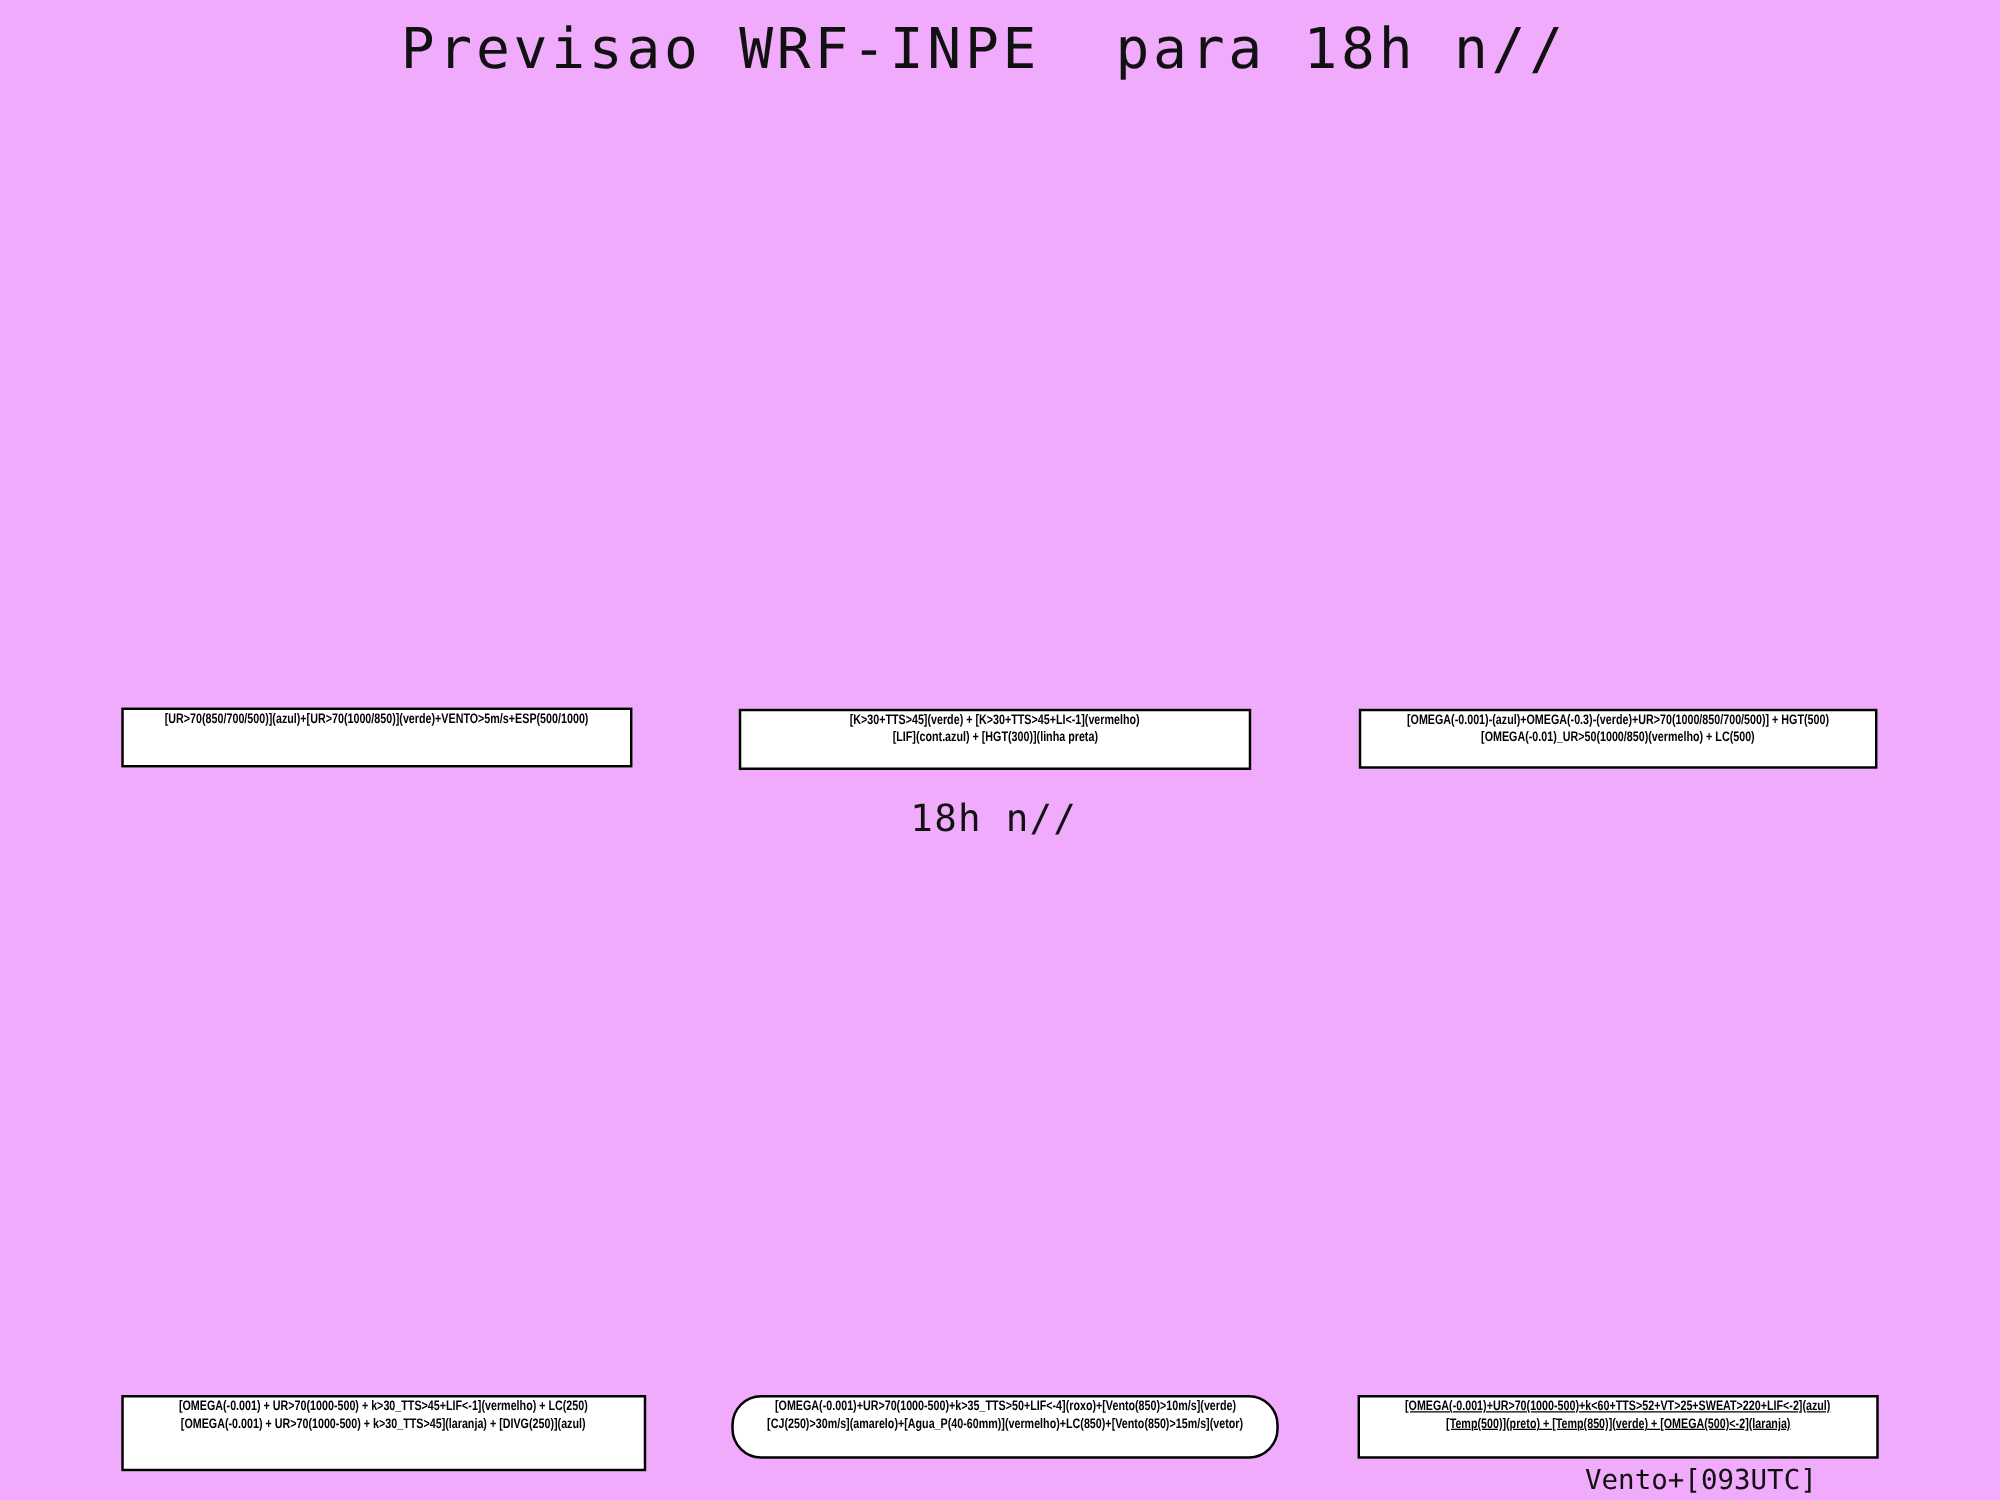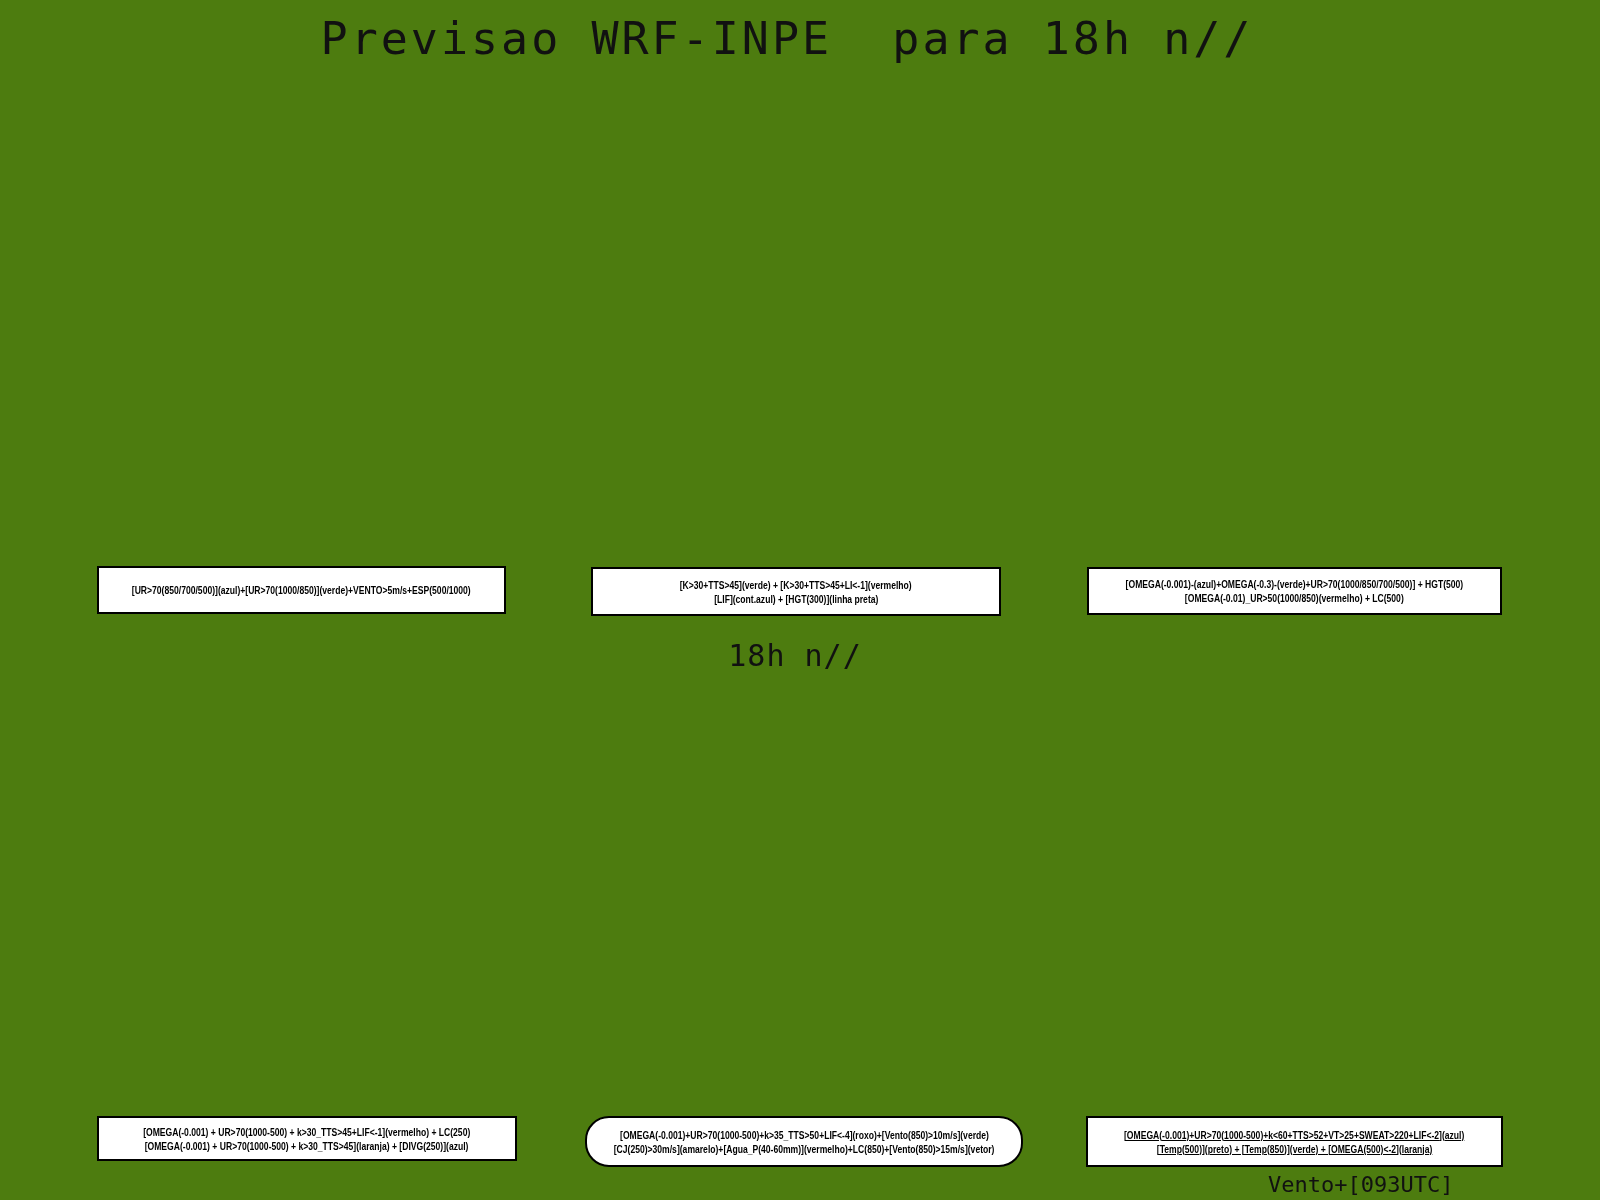--- a/index.html
+++ b/index.html
@@ -1,21 +1,21 @@
 <!DOCTYPE html>
 <html><head>
 <meta charset="utf-8">
 <style>
   * { margin: 0; padding: 0; box-sizing: border-box; }
   html, body { background: #ffffff; }
   .page {
     position: relative;
     width: 1600px;
     height: 1200px;
-    background: #4d7c0f;
+    background: #f0abfc;
     overflow: hidden;
     font-family: "Liberation Sans", sans-serif;
     color: #000000;
   }
   
   .plotfont {
     position: absolute;
     font-family: "DejaVu Sans Mono", monospace;
     font-weight: normal;
     color: #111111;
@@ -43,38 +43,38 @@
     font-size: 22px;
     letter-spacing: 0px;
   }
   
   .label-box {
     position: absolute;
     border: 2px solid #000000;
     background: #ffffff;
     display: flex;
     flex-direction: column;
-    justify-content: center;
+    justify-content: flex-start;
     align-items: center;
     overflow: hidden;
   }
   .label-line {
     font-family: "Liberation Sans", sans-serif;
     font-weight: bold;
     font-size: 11px;
     line-height: 14px;
     white-space: nowrap;
     color: #000000;
     transform: scaleX(0.78);
     transform-origin: 50% 50%;
   }
   .b1 { left: 97px;  top: 566px;  width: 409px; height: 48px; }
   .b2 { left: 591px; top: 567px;  width: 410px; height: 49px; }
   .b3 { left: 1087px;top: 567px;  width: 415px; height: 48px; }
-  .b4 { left: 97px;  top: 1116px; width: 420px; height: 45px; }
+  .b4 { left: 97px;  top: 1116px; width: 420px; height: 61px; }
   .b5 { left: 585px; top: 1116px; width: 438px; height: 51px; border-radius: 24px; }
   .b6 { left: 1086px;top: 1116px; width: 417px; height: 51px; text-decoration: underline; }
 </style>
 </head>
 <body>
 
 <div class="page">
 
   <div class="plotfont title">Previsao WRF-INPE  para 18h n//</div>
 

